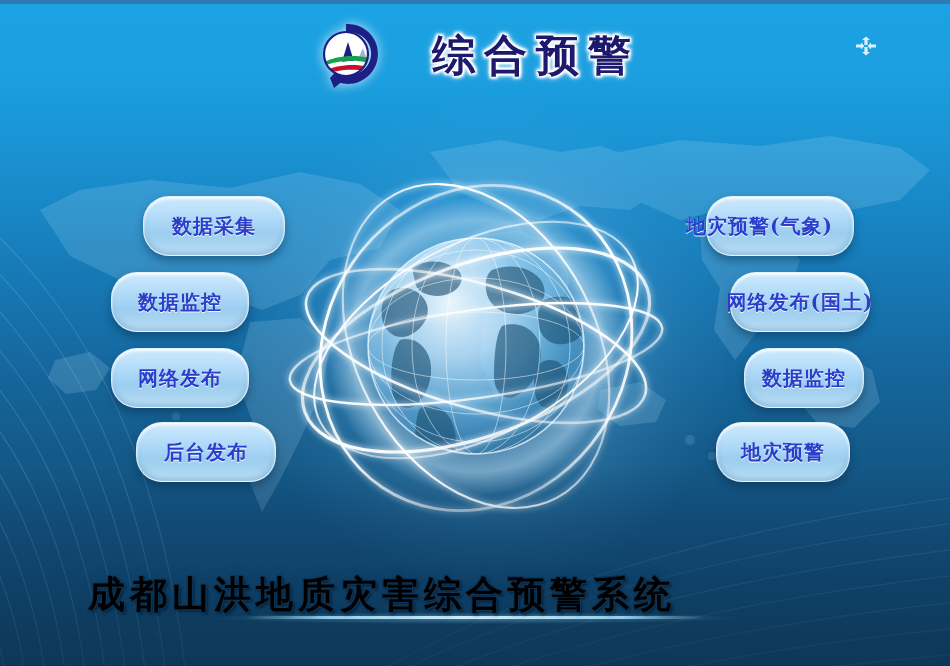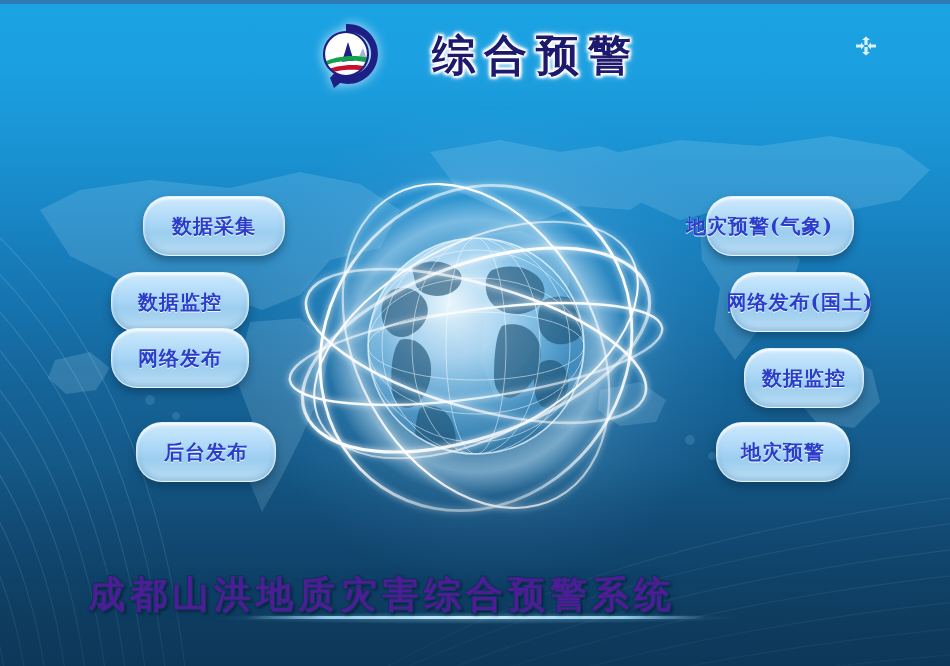--- a/index.html
+++ b/index.html
@@ -131,21 +131,21 @@
   }
   .btn .lbl{
     font-family:"DejaVu Serif","Liberation Serif",serif;
     font-size:20px;font-weight:bold;letter-spacing:1px;
     color:#2a3ecb;
     text-shadow:0 1px 0 rgba(255,255,255,.85);
   }
   
   .bL1{left:143px;top:196px;width:142px;}
   .bL2{left:111px;top:272px;width:138px;}
-  .bL3{left:111px;top:328px;width:138px;}
+  .bL3{left:111px;top:348px;width:138px;}
   .bL4{left:136px;top:422px;width:140px;}
   
   .bR1{left:706px;top:196px;width:148px;justify-content:flex-end;}
   .bR2{left:730px;top:272px;width:140px;}
   .bR3{left:744px;top:348px;width:120px;}
   .bR4{left:716px;top:422px;width:134px;}
 
   
   .glowline{
     position:absolute;left:245px;top:616px;width:460px;height:3px;
@@ -161,21 +161,21 @@
   .glowline2{
     position:absolute;left:215px;top:612px;width:520px;height:12px;
     background:radial-gradient(ellipse at 50% 50%,rgba(160,225,255,.40) 0%,rgba(160,225,255,0) 72%);
     pointer-events:none;
   }
   .bottom-title{
     position:absolute;left:0;top:570px;width:764px;
     text-align:center;
     font-family:"DejaVu Serif","Liberation Serif",serif;
     font-size:37px;font-weight:bold;letter-spacing:5px;
-    color:#4c1d95;
+    color:#000000;
     white-space:nowrap;
     text-shadow:
        1px 1px 0 #0d3557,
       -1px 1px 0 #0d3557,
        1px -1px 0 #0d3557,
       -1px -1px 0 #0d3557,
        2px 2px 3px rgba(4,26,46,.9),
        0 0 10px rgba(10,60,100,.8);
   }
 </style>

